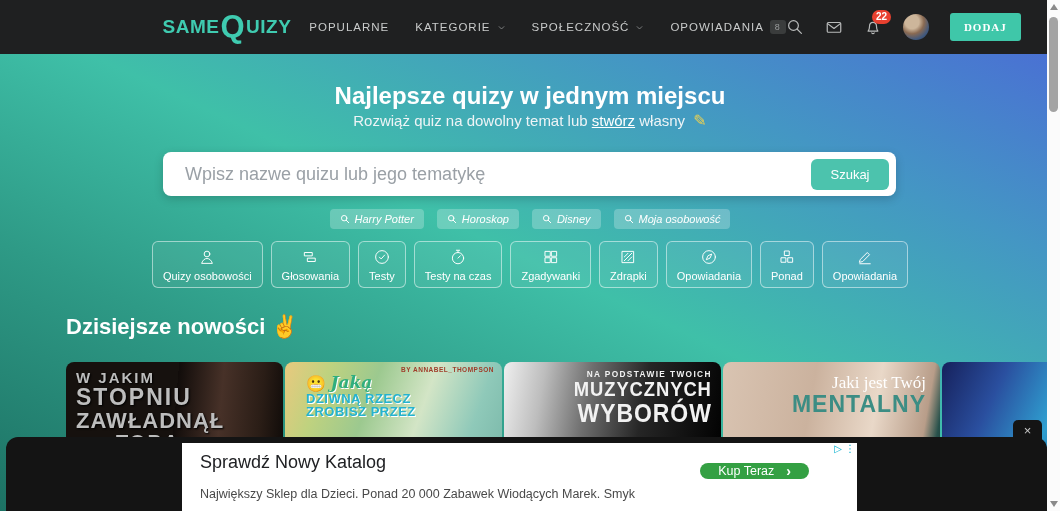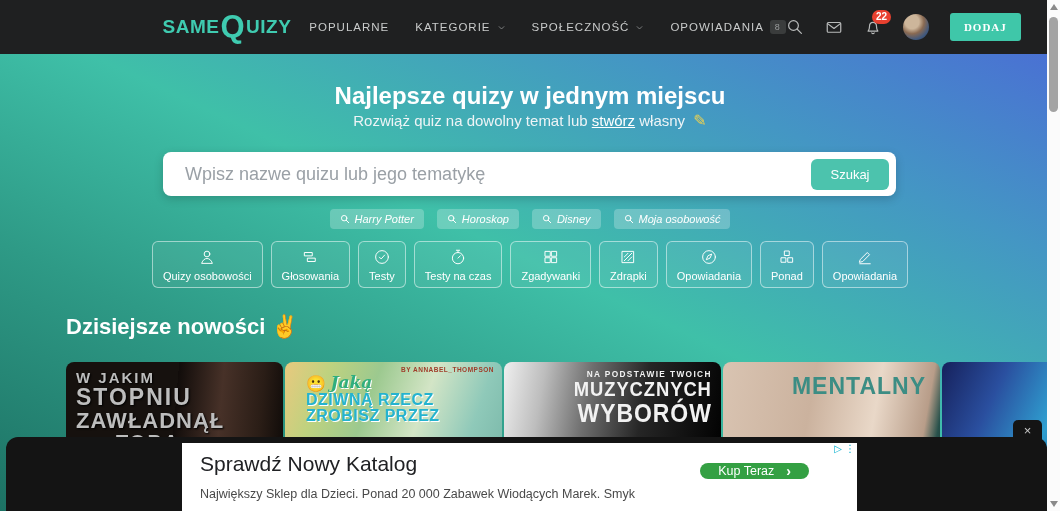--- a/index.html
+++ b/index.html
@@ -64,40 +64,40 @@
   .c0-l0{font-size:15px;letter-spacing:2px;}
   .c0-l1{font-size:23px;letter-spacing:2px;}
   .c0-l2{font-size:22px;letter-spacing:1px;}
   .c0-l3{font-size:20px;letter-spacing:2px;padding-left:40px;}
   .card-1{background:linear-gradient(110deg,#e9c97e 0%,#bfd27f 18%,#9cc98f 38%,#d3e5c6 60%,#8fc9b9 82%,#79b7a8 100%);}
   .c1-byline{position:absolute;top:4px;right:8px;font-size:6.5px;font-weight:bold;color:#a03d2a;letter-spacing:.5px;}
   .c1-wrap{padding:12px 0 0 21px;line-height:1.02;}
   .c1-emoji{font-size:16px;vertical-align:middle;}
   .c1-script{font-family:"DejaVu Serif",serif;font-style:italic;font-weight:bold;color:#2fae7e;font-size:17px;
              text-shadow:1px 1px 0 #fff;}
-  .c1-big{color:#25b3cf;font-weight:800;font-size:16px;letter-spacing:.5px;text-shadow:1px 1px 0 #fff;}
+  .c1-big{color:#25b3cf;font-weight:800;font-size:13px;letter-spacing:.5px;text-shadow:1px 1px 0 #fff;}
   .card-2{background:linear-gradient(100deg,#efefef 0%,#bdbdbd 18%,#6e6e6e 38%,#262626 62%,#000 100%);}
   .c2-wrap{padding:8px 10px 0 0;text-align:right;color:#f2f2f2;line-height:1.05;transform:scaleX(.92);transform-origin:right;}
   .c2-l0{font-size:9px;letter-spacing:1.5px;font-weight:bold;}
   .c2-l1{font-size:20px;font-weight:800;letter-spacing:1px;}
   .c2-l2{font-size:25px;font-weight:800;letter-spacing:1px;}
   .card-3{background:linear-gradient(100deg,#d9c4b2 0%,#cbb29e 40%,#e9d8c8 68%,#b89d89 90%,#27514b 96%,#1c3b36 100%);}
   .c3-wrap{padding:12px 14px 0 0;text-align:right;line-height:1.05;}
   .c3-serif{font-family:"Liberation Serif",serif;color:#fff;font-size:17px;}
   .c3-big{color:#3c8d84;font-weight:800;font-size:23px;letter-spacing:1px;}
   .card-4{background:linear-gradient(115deg,#16215c 0%,#2a4f9f 25%,#2f9fd0 50%,#1c2f6e 78%,#101a3f 100%);}
 
   
   .ad-wrap{position:absolute;left:6px;right:13px;top:437px;bottom:0;background:#141414;
            border-radius:12px 12px 0 0;z-index:7;}
   .ad-close{position:absolute;top:-17px;right:5px;width:29px;height:20px;background:#141414;
             border-radius:5px 5px 0 0;color:#c9c9c9;display:flex;align-items:center;justify-content:center;
             font-size:13px;cursor:pointer;}
   .ad-creative{position:absolute;left:176px;top:6px;width:675px;bottom:0;background:#fff;}
-  .ad-headline{position:absolute;left:18px;top:9px;font-size:21px;color:#202124;margin:0;font-weight:400;}
+  .ad-headline{position:absolute;left:18px;top:9px;font-size:18px;color:#202124;margin:0;font-weight:400;}
   .ad-body{position:absolute;left:18px;top:44px;font-size:12.5px;color:#494949;margin:0;}
   .ad-cta{position:absolute;right:48px;top:20px;height:16px;padding:0 18px;background:#34a043;color:#fff;border:none;
           border-radius:14px;font-size:12.5px;display:flex;align-items:center;gap:12px;cursor:pointer;font-family:inherit;}
   .ad-cta .cta-chev{font-size:14px;font-weight:bold;}
   .ad-top-icons{position:absolute;top:1px;right:3px;display:flex;align-items:center;gap:3px;color:#00aecd;}
   .adchoices{font-size:10px;line-height:1;cursor:pointer;}
   .ad-dots{font-size:10px;line-height:1;cursor:pointer;letter-spacing:-1px;}
 
   
   .scrollbar{position:absolute;top:0;right:0;width:13px;height:511px;background:#fbfbfb;z-index:9;}
@@ -304,20 +304,21 @@
       </div>
       <div class="card card-2">
         <div class="c2-wrap">
           <div class="c2-l0">NA PODSTAWIE TWOICH</div>
           <div class="c2-l1">MUZYCZNYCH</div>
           <div class="c2-l2">WYBORÓW</div>
         </div>
       </div>
       <div class="card card-3">
         <div class="c3-wrap">
+          <div class="c3-serif">Jaki jest Twój</div>
           <div class="c3-big">MENTALNY</div>
         </div>
       </div>
       <div class="card card-4"></div>
     </div>
   </div>
 
   <div class="ad-wrap">
     <div class="ad-close">×</div>
     <div class="ad-creative">

